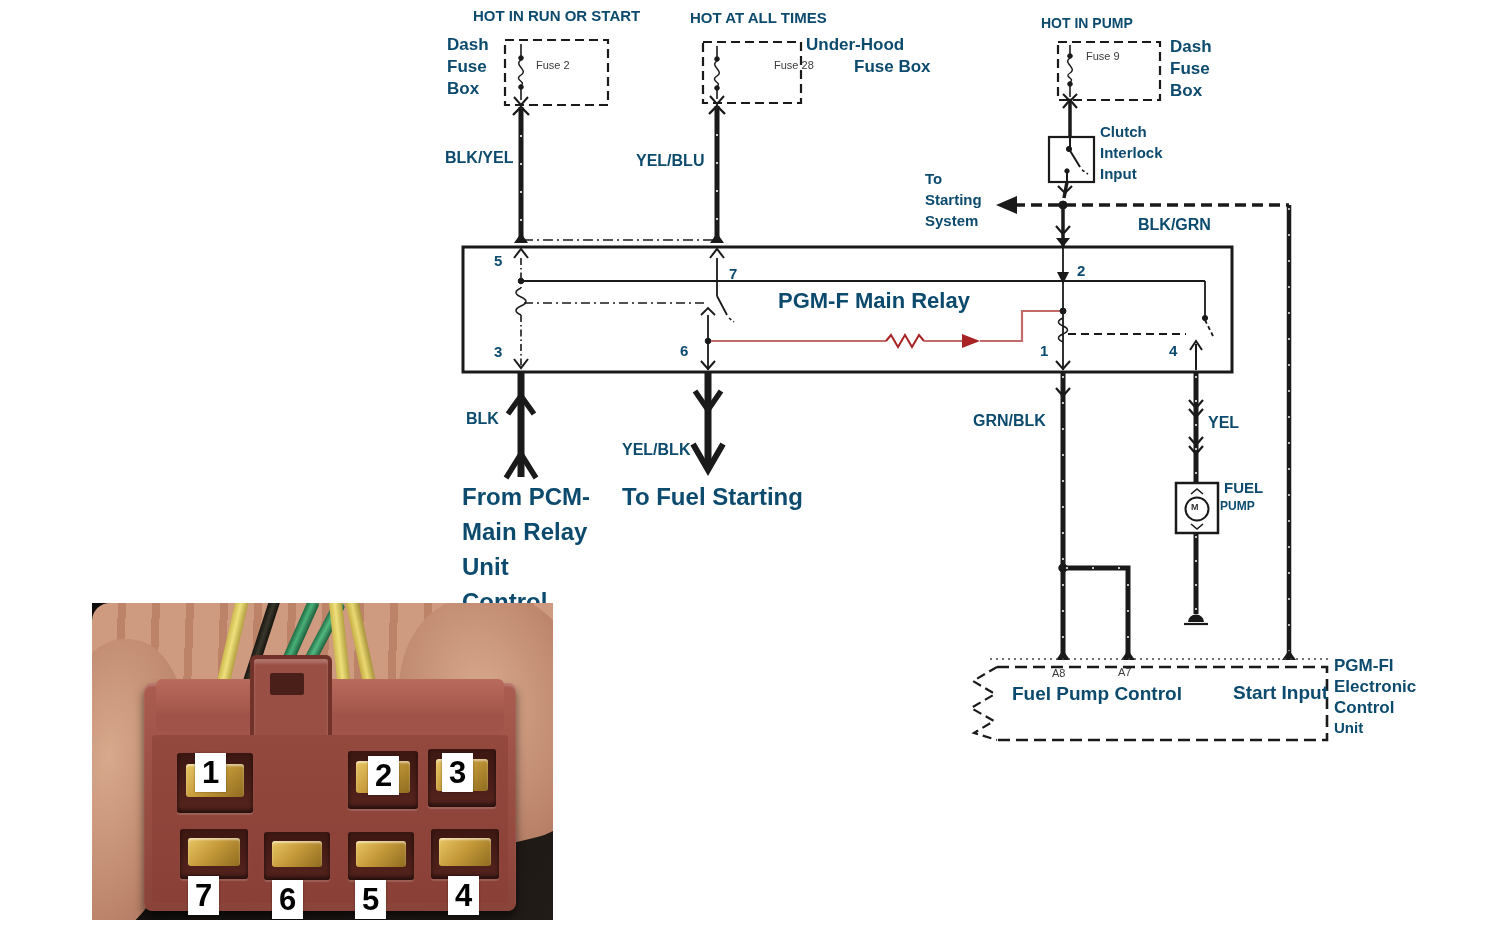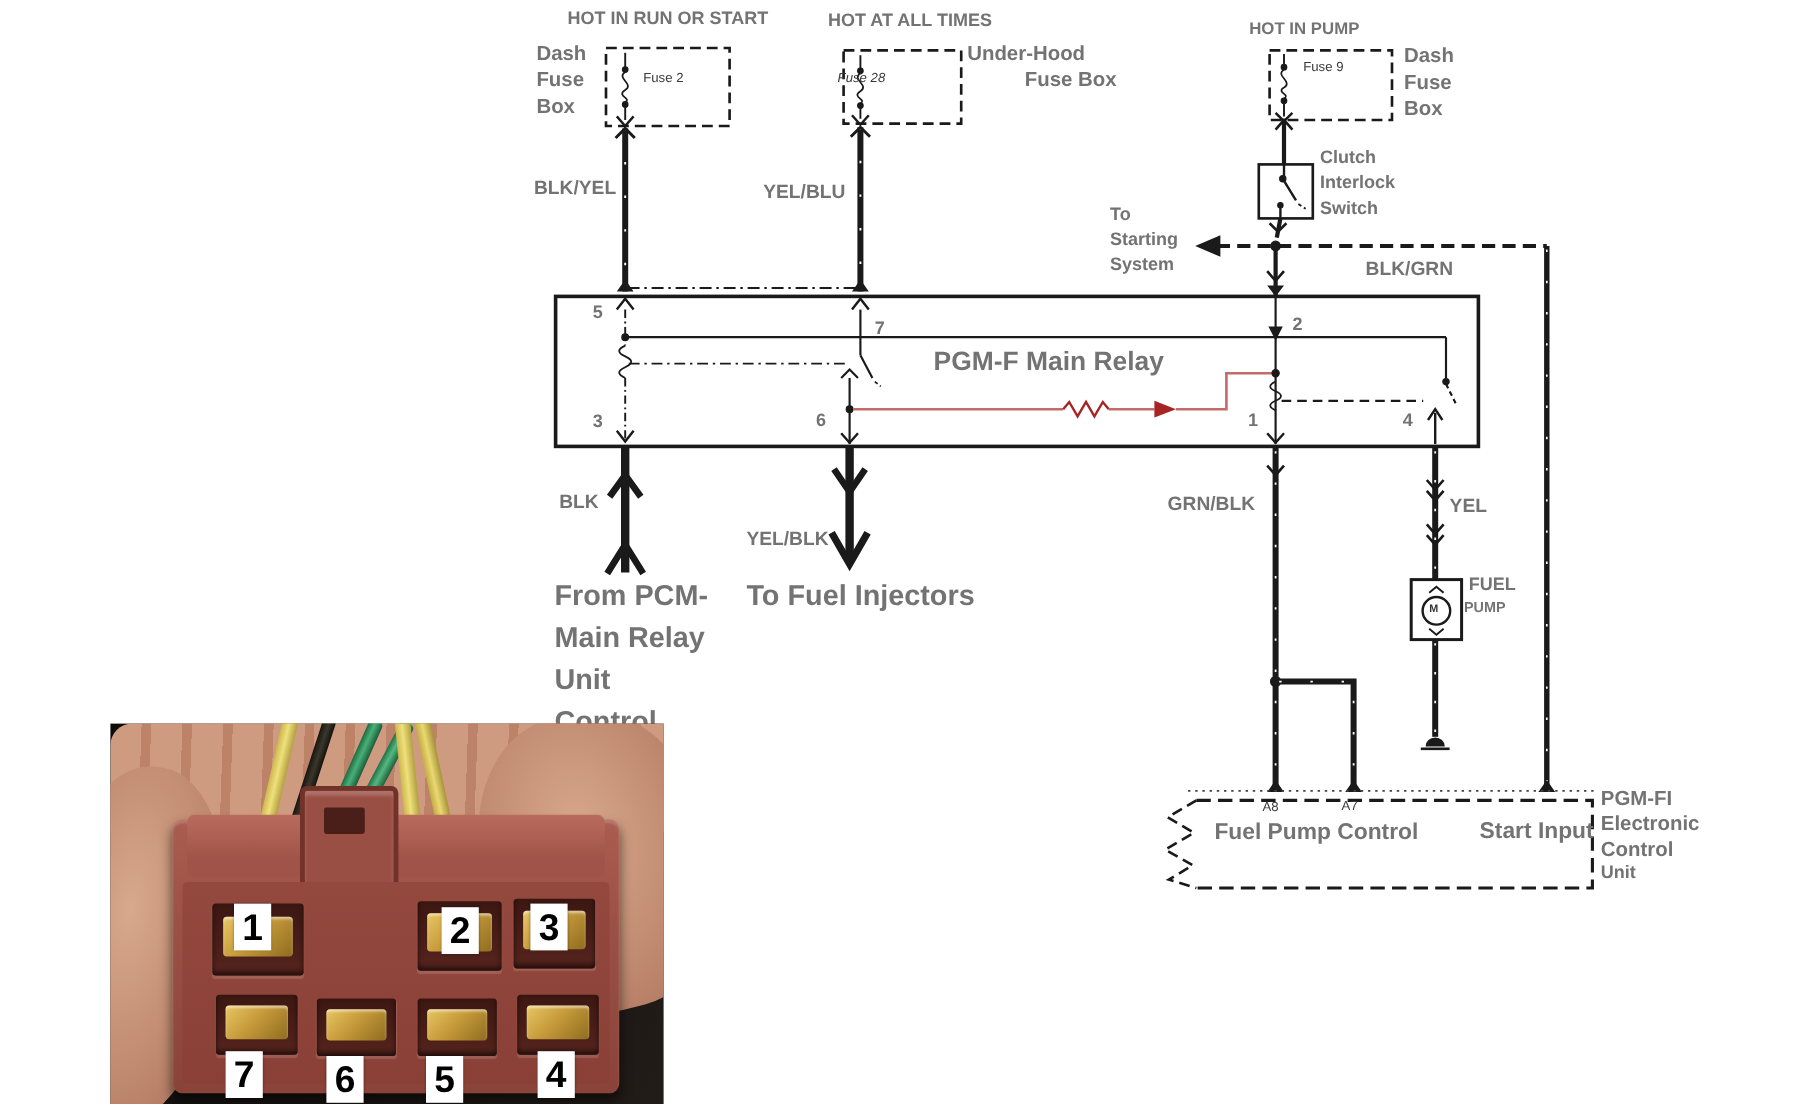--- a/index.html
+++ b/index.html
@@ -1,20 +1,20 @@
 <!DOCTYPE html>
 <html><head>
 <meta charset="utf-8">
 <style>
   html,body{margin:0;padding:0;background:#ffffff;}
   .canvas{
     position:relative;width:1500px;height:927px;background:#ffffff;overflow:hidden;
     font-family:"Liberation Sans","DejaVu Sans",sans-serif;color:#111;
   }
-  .lbl{position:absolute;font-weight:bold;color:#737373;white-space:nowrap;line-height:1;}
+  .lbl{position:absolute;font-weight:bold;color:#0c4a6e;white-space:nowrap;line-height:1;}
   .lbl-sm{position:absolute;font-weight:normal;color:#3a3a3a;white-space:nowrap;line-height:1;}
   svg.wiring{position:absolute;left:0;top:0;}
   
   .photo{position:absolute;left:92px;top:603px;width:461px;height:317px;overflow:hidden;
          background:linear-gradient(120deg,#0e0c0b 0%,#181412 55%,#221c18 100%);}
   .skin{position:absolute;background:radial-gradient(ellipse at 45% 40%,#d8a98c 0%,#c08a70 55%,#a96e58 100%);}
   .thumb-left{left:-55px;top:35px;width:150px;height:300px;border-radius:48%;transform:rotate(8deg);}
   .finger-right{right:-40px;top:-10px;width:190px;height:250px;border-radius:45%;transform:rotate(-14deg);}
   .fingers-bottom{left:-10px;top:238px;width:481px;height:90px;border-radius:18px 18px 0 0;
      background:repeating-linear-gradient(92deg,#cf9b80 0 26px,#bd8369 26px 34px);}
@@ -189,30 +189,30 @@
   <div class="lbl" style="left:690px;top:10px;font-size:15px;">HOT AT ALL TIMES</div>
   <div class="lbl" style="left:1041px;top:16px;font-size:14px;">HOT IN PUMP</div>
 
   <div class="lbl" style="left:447px;top:36px;font-size:17px;">Dash</div>
   <div class="lbl" style="left:447px;top:58px;font-size:17px;">Fuse</div>
   <div class="lbl" style="left:447px;top:80px;font-size:17px;">Box</div>
   <div class="lbl-sm" style="left:536px;top:60px;font-size:11px;">Fuse 2</div>
 
   <div class="lbl" style="left:806px;top:36px;font-size:17px;">Under-Hood</div>
   <div class="lbl" style="left:806px;top:58px;font-size:17px;margin-left:48px;">Fuse Box</div>
-  <div class="lbl-sm" style="left:698px;top:60px;font-size:11px;font-style:italic;">Fuse 28</div>
+  <div class="lbl-sm" style="left:774px;top:60px;font-size:11px;">Fuse 28</div>
 
   <div class="lbl" style="left:1170px;top:38px;font-size:17px;">Dash</div>
   <div class="lbl" style="left:1170px;top:60px;font-size:17px;">Fuse</div>
   <div class="lbl" style="left:1170px;top:82px;font-size:17px;">Box</div>
   <div class="lbl-sm" style="left:1086px;top:51px;font-size:11px;">Fuse 9</div>
 
   <div class="lbl" style="left:1100px;top:124px;font-size:15px;">Clutch</div>
   <div class="lbl" style="left:1100px;top:145px;font-size:15px;">Interlock</div>
-  <div class="lbl" style="left:1100px;top:166px;font-size:15px;">Switch</div>
+  <div class="lbl" style="left:1100px;top:166px;font-size:15px;">Input</div>
 
   <div class="lbl" style="left:445px;top:150px;font-size:16px;">BLK/YEL</div>
   <div class="lbl" style="left:636px;top:153px;font-size:16px;">YEL/BLU</div>
 
   <div class="lbl" style="left:925px;top:171px;font-size:15px;">To</div>
   <div class="lbl" style="left:925px;top:192px;font-size:15px;">Starting</div>
   <div class="lbl" style="left:925px;top:213px;font-size:15px;">System</div>
   <div class="lbl" style="left:1138px;top:217px;font-size:16px;">BLK/GRN</div>
 
   <div class="lbl" style="left:778px;top:290px;font-size:22px;">PGM-F Main Relay</div>
@@ -230,21 +230,21 @@
   <div class="lbl" style="left:1208px;top:415px;font-size:16px;">YEL</div>
 
   <div class="lbl" style="left:1224px;top:480px;font-size:15px;">FUEL</div>
   <div class="lbl" style="left:1220px;top:500px;font-size:12px;">PUMP</div>
   <div class="lbl" style="left:1191px;top:503px;font-size:9px;color:#333;">M</div>
 
   <div class="lbl" style="left:462px;top:485px;font-size:24px;">From PCM-</div>
   <div class="lbl" style="left:462px;top:520px;font-size:24px;">Main Relay</div>
   <div class="lbl" style="left:462px;top:555px;font-size:24px;">Unit</div>
   <div class="lbl" style="left:462px;top:590px;font-size:24px;">Control</div>
-  <div class="lbl" style="left:622px;top:485px;font-size:24px;">To Fuel Injectors</div>
+  <div class="lbl" style="left:622px;top:485px;font-size:24px;">To Fuel Starting</div>
 
   <div class="lbl-sm" style="left:1052px;top:668px;font-size:11px;">A8</div>
   <div class="lbl-sm" style="left:1118px;top:667px;font-size:11px;">A7</div>
   <div class="lbl" style="left:1012px;top:684px;font-size:19px;">Fuel Pump Control</div>
   <div class="lbl" style="left:1233px;top:683px;font-size:19px;">Start Input</div>
   <div class="lbl" style="left:1334px;top:657px;font-size:17px;">PGM-FI</div>
   <div class="lbl" style="left:1334px;top:678px;font-size:17px;">Electronic</div>
   <div class="lbl" style="left:1334px;top:699px;font-size:17px;">Control</div>
   <div class="lbl" style="left:1334px;top:720px;font-size:15px;">Unit</div>
 

